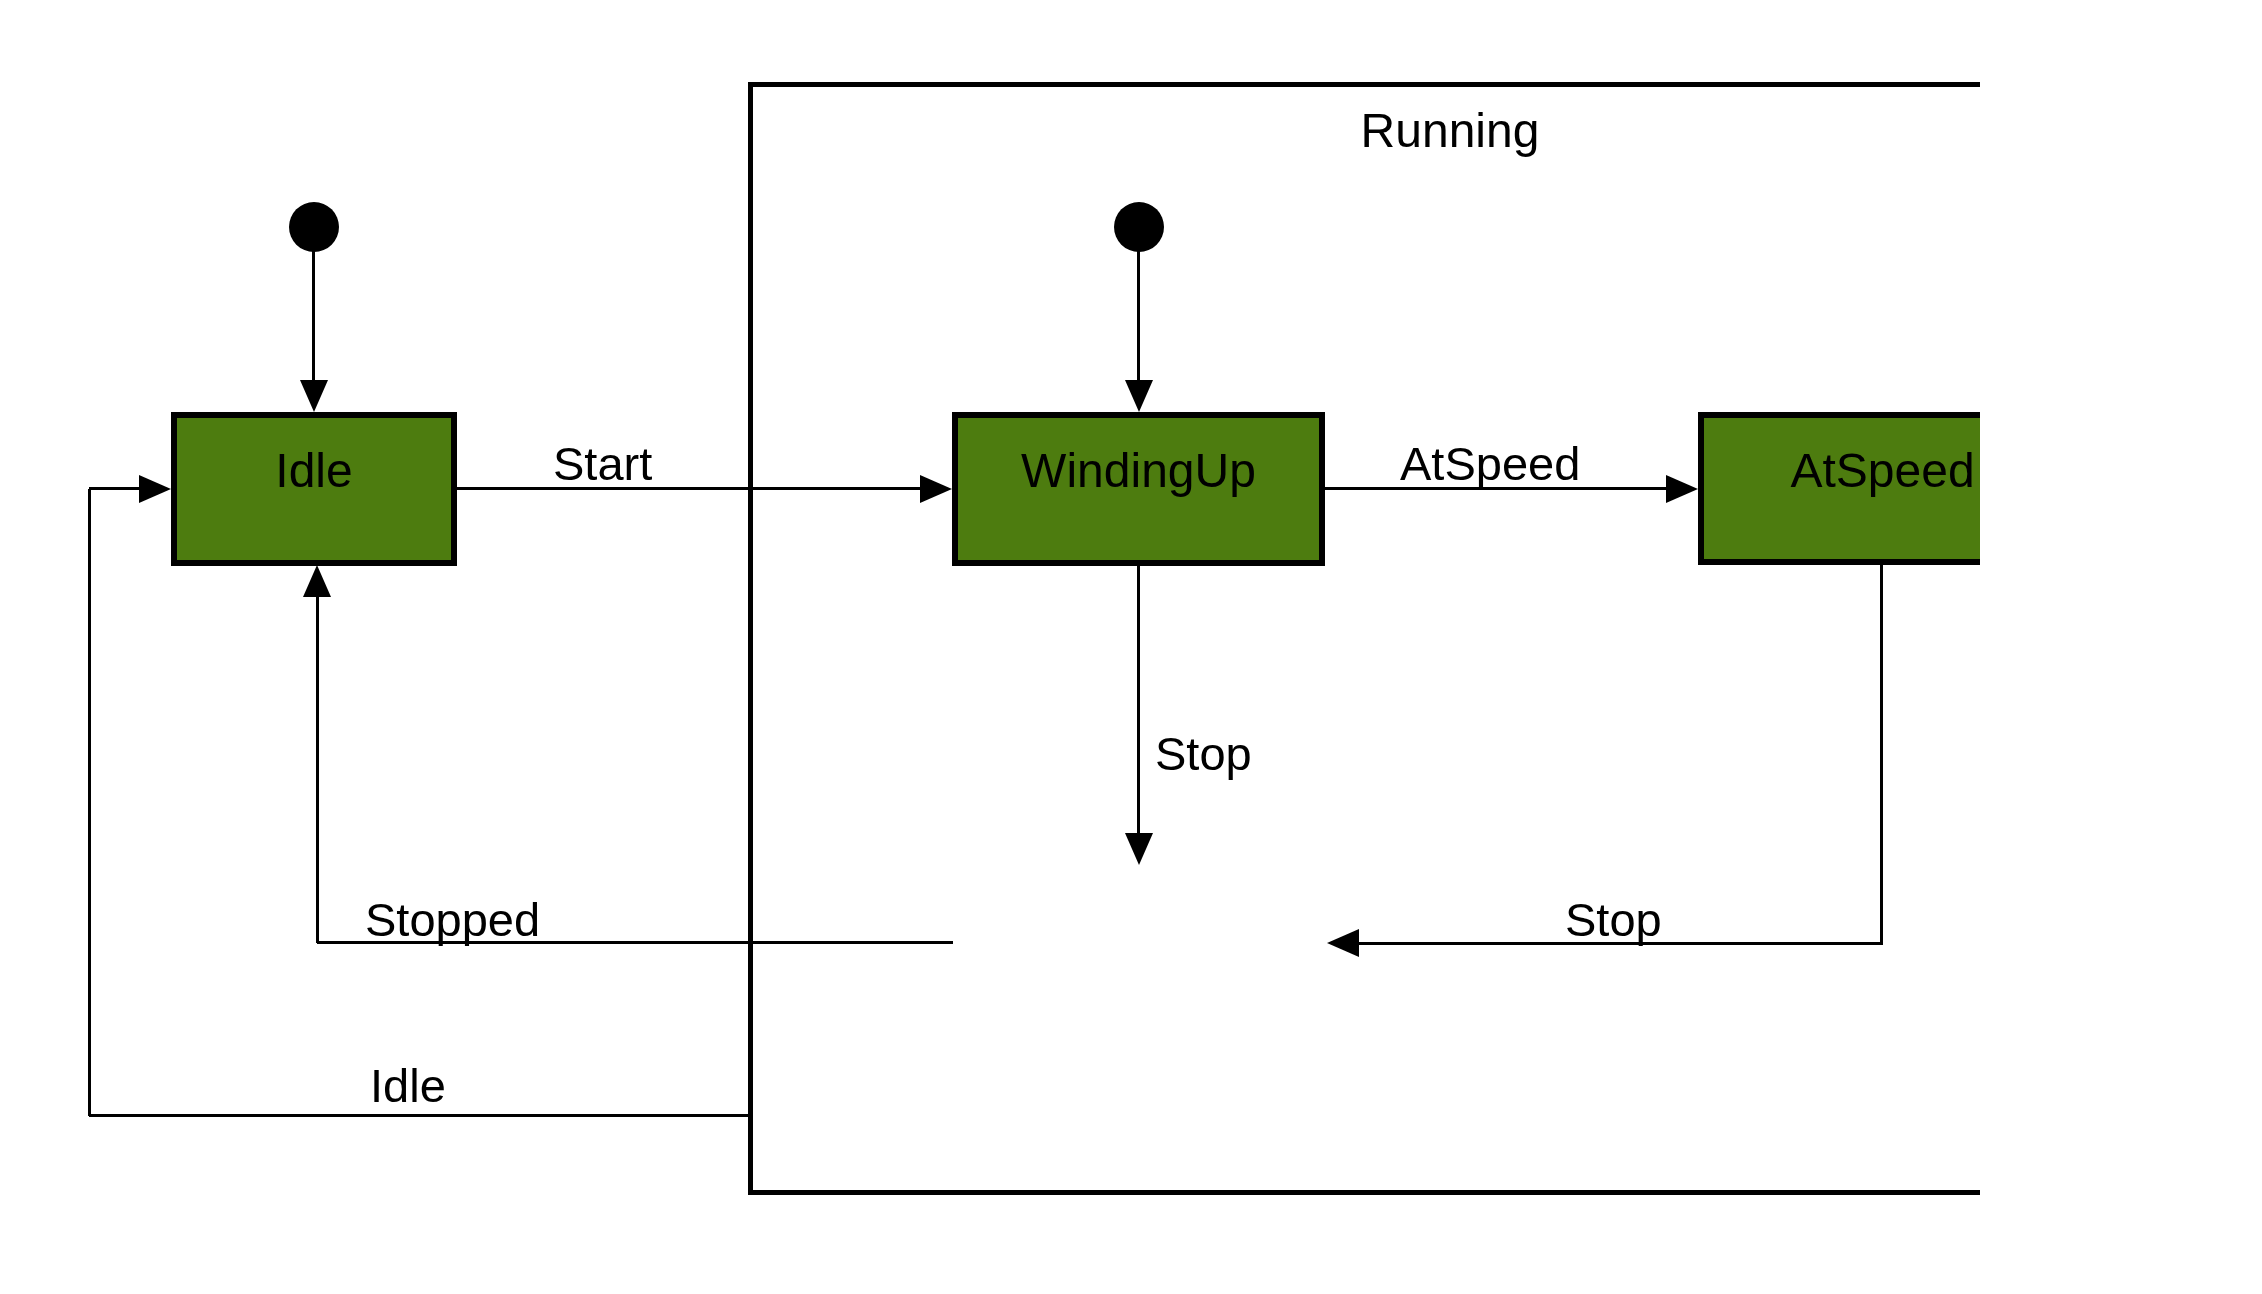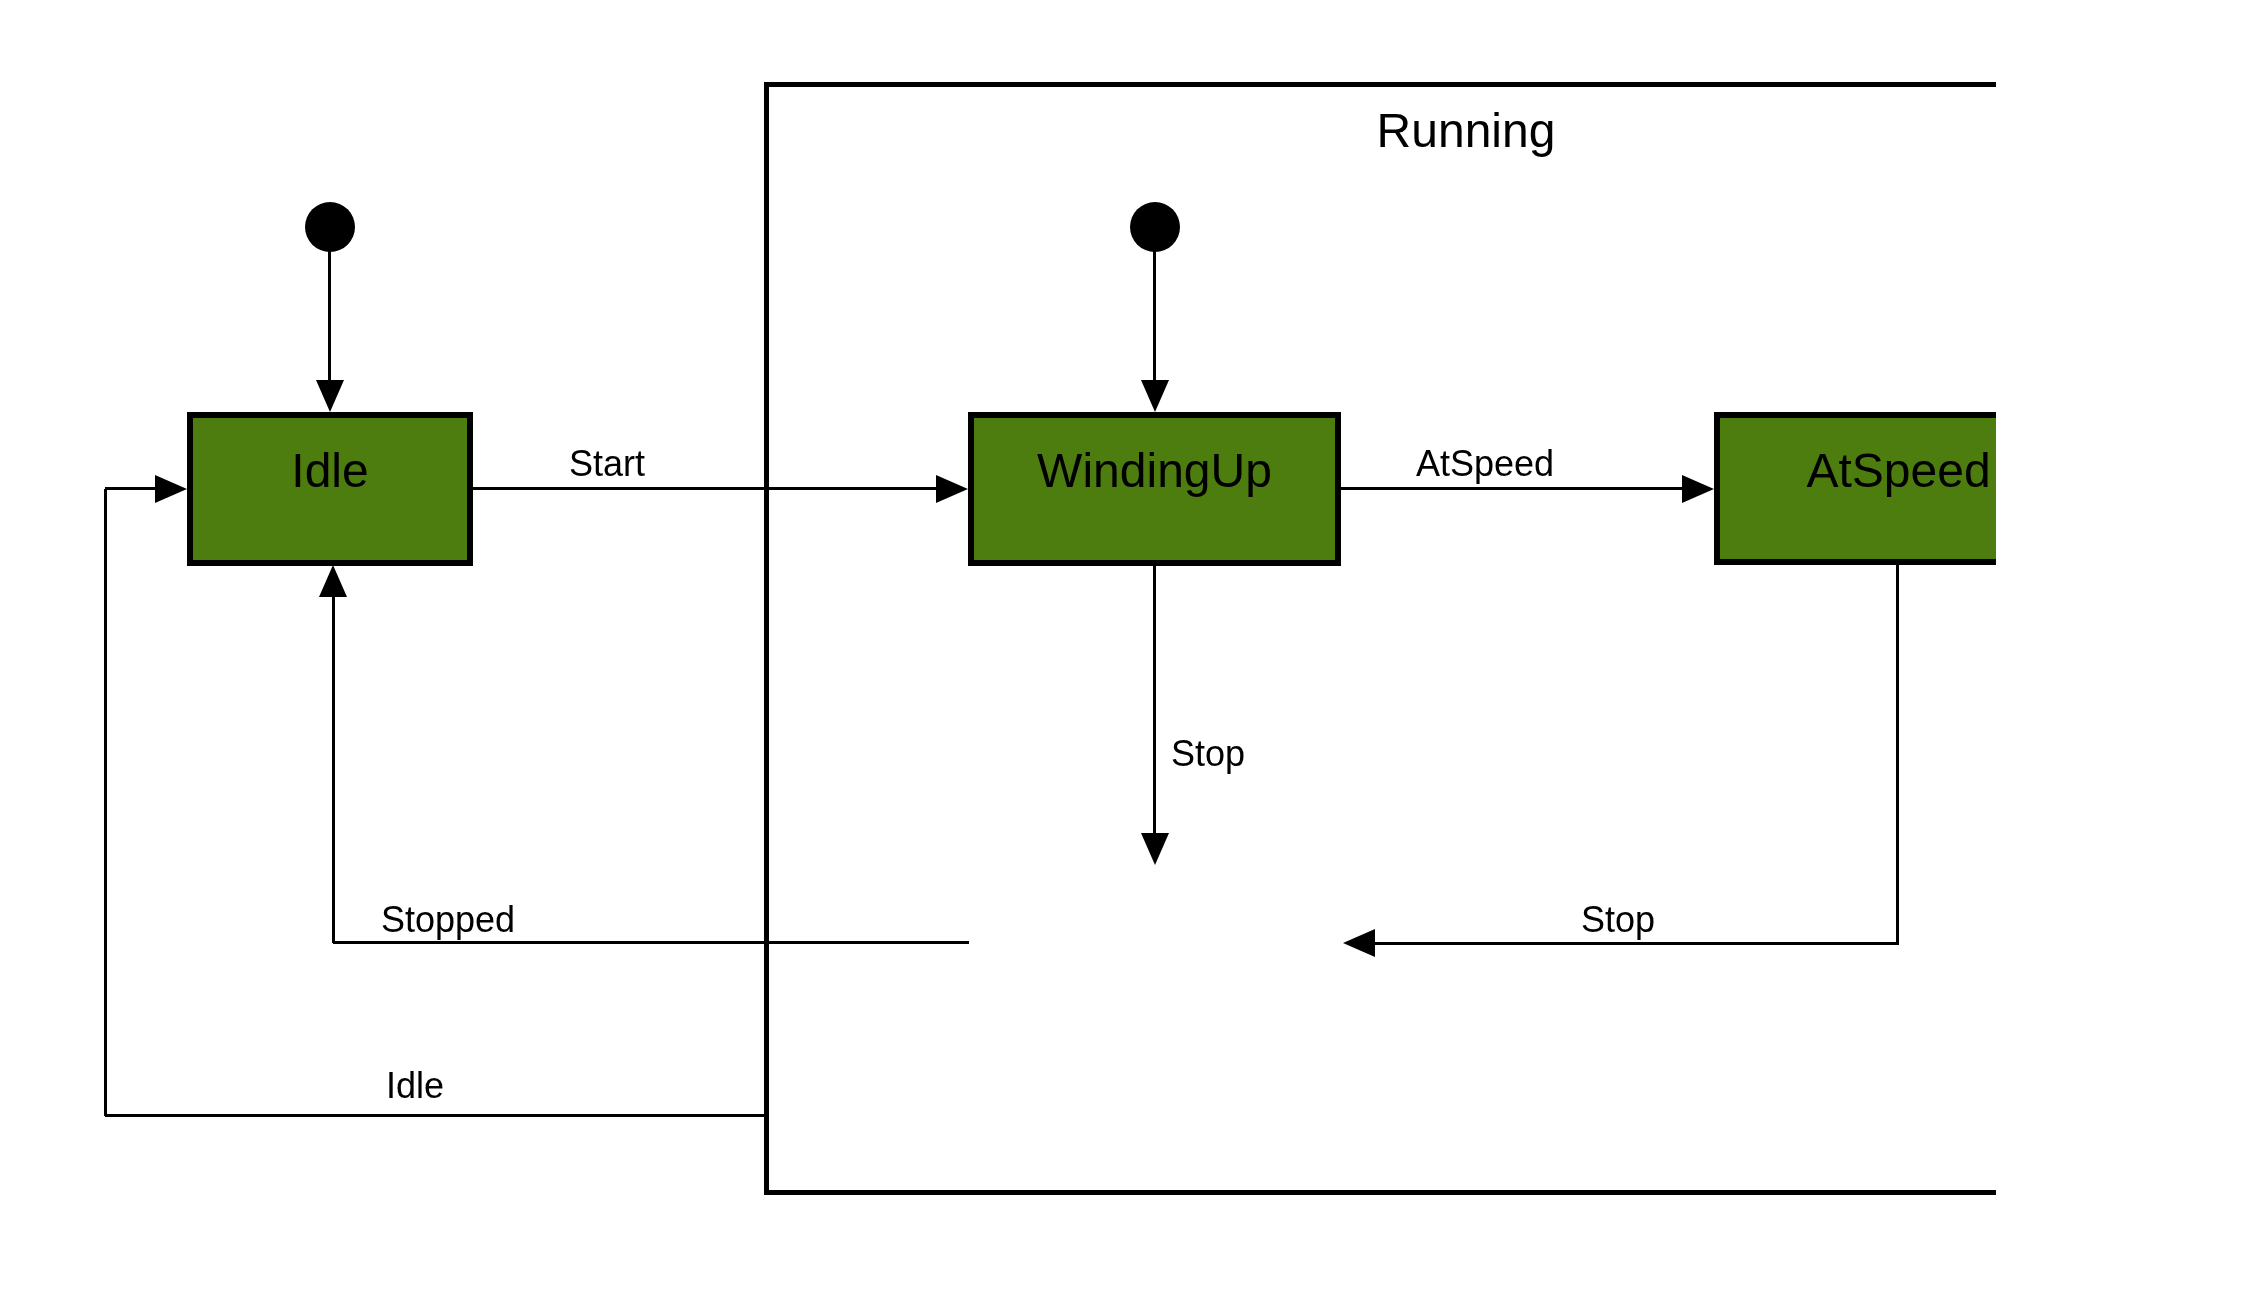--- a/index.html
+++ b/index.html
@@ -7,21 +7,20 @@
     padding: 0;
     background: #ffffff;
     font-family: "Liberation Sans", "DejaVu Sans", sans-serif;
   }
   #canvas {
     position: relative;
     width: 1980px;
     height: 1294px;
     background: #ffffff;
     overflow: hidden;
-    margin-left: 16px;
   }
   .region {
     position: absolute;
     border: 5px solid #000;
     background: transparent;
     box-sizing: border-box;
   }
   .state {
     position: absolute;
     border: 6px solid #000;
@@ -29,21 +28,21 @@
     box-sizing: border-box;
     display: flex;
     justify-content: center;
     align-items: flex-start;
     padding-top: 25px;
     font-size: 48px;
     color: #000;
   }
   .label {
     position: absolute;
-    font-size: 36px;
+    font-size: 47px;
     line-height: 48px;
     color: #000;
     white-space: nowrap;
   }
   .line {
     position: absolute;
     background: #000;
   }
   .dot {
     position: absolute;

